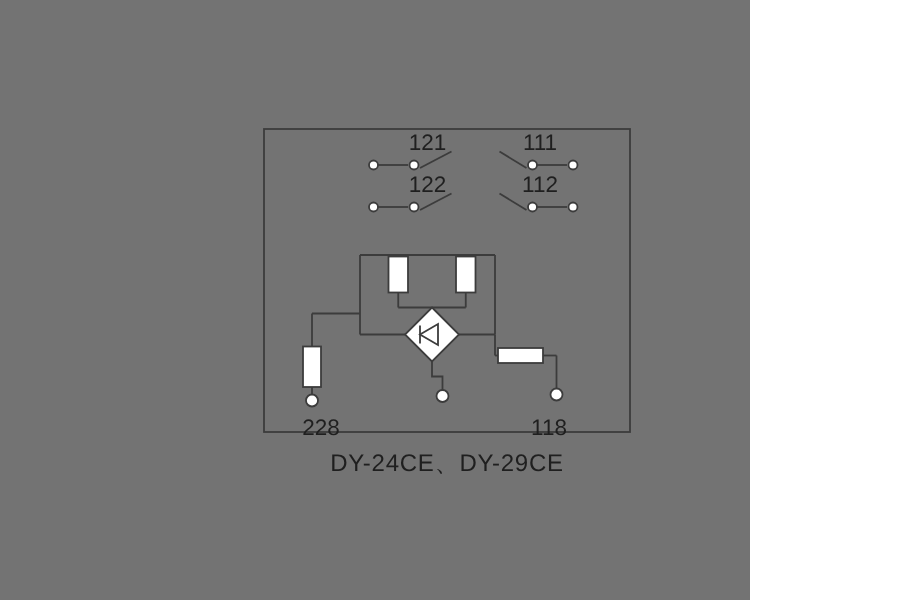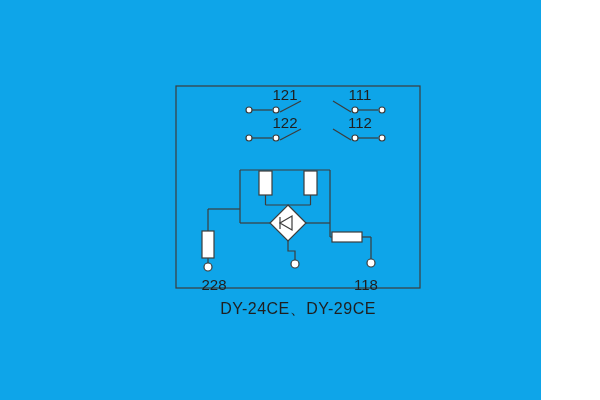--- a/index.html
+++ b/index.html
@@ -5,23 +5,23 @@
   html, body {
     margin: 0;
     padding: 0;
     background: #ffffff;
     width: 600px;
     height: 400px;
     font-family: "Liberation Sans", "DejaVu Sans", sans-serif;
   }
   .canvas {
     position: relative;
-    width: 541px;
+    width: 500px;
     height: 400px;
-    background: #0ea5e9;
+    background: #737373;
     overflow: hidden;
   }
   svg text {
     font-family: "Liberation Sans", "DejaVu Sans", sans-serif;
     fill: #1f1f1f;
   }
   .lbl { font-size: 15px; }
   .cap { font-size: 16px; letter-spacing: 0.5px; }
 </style>
 </head>

